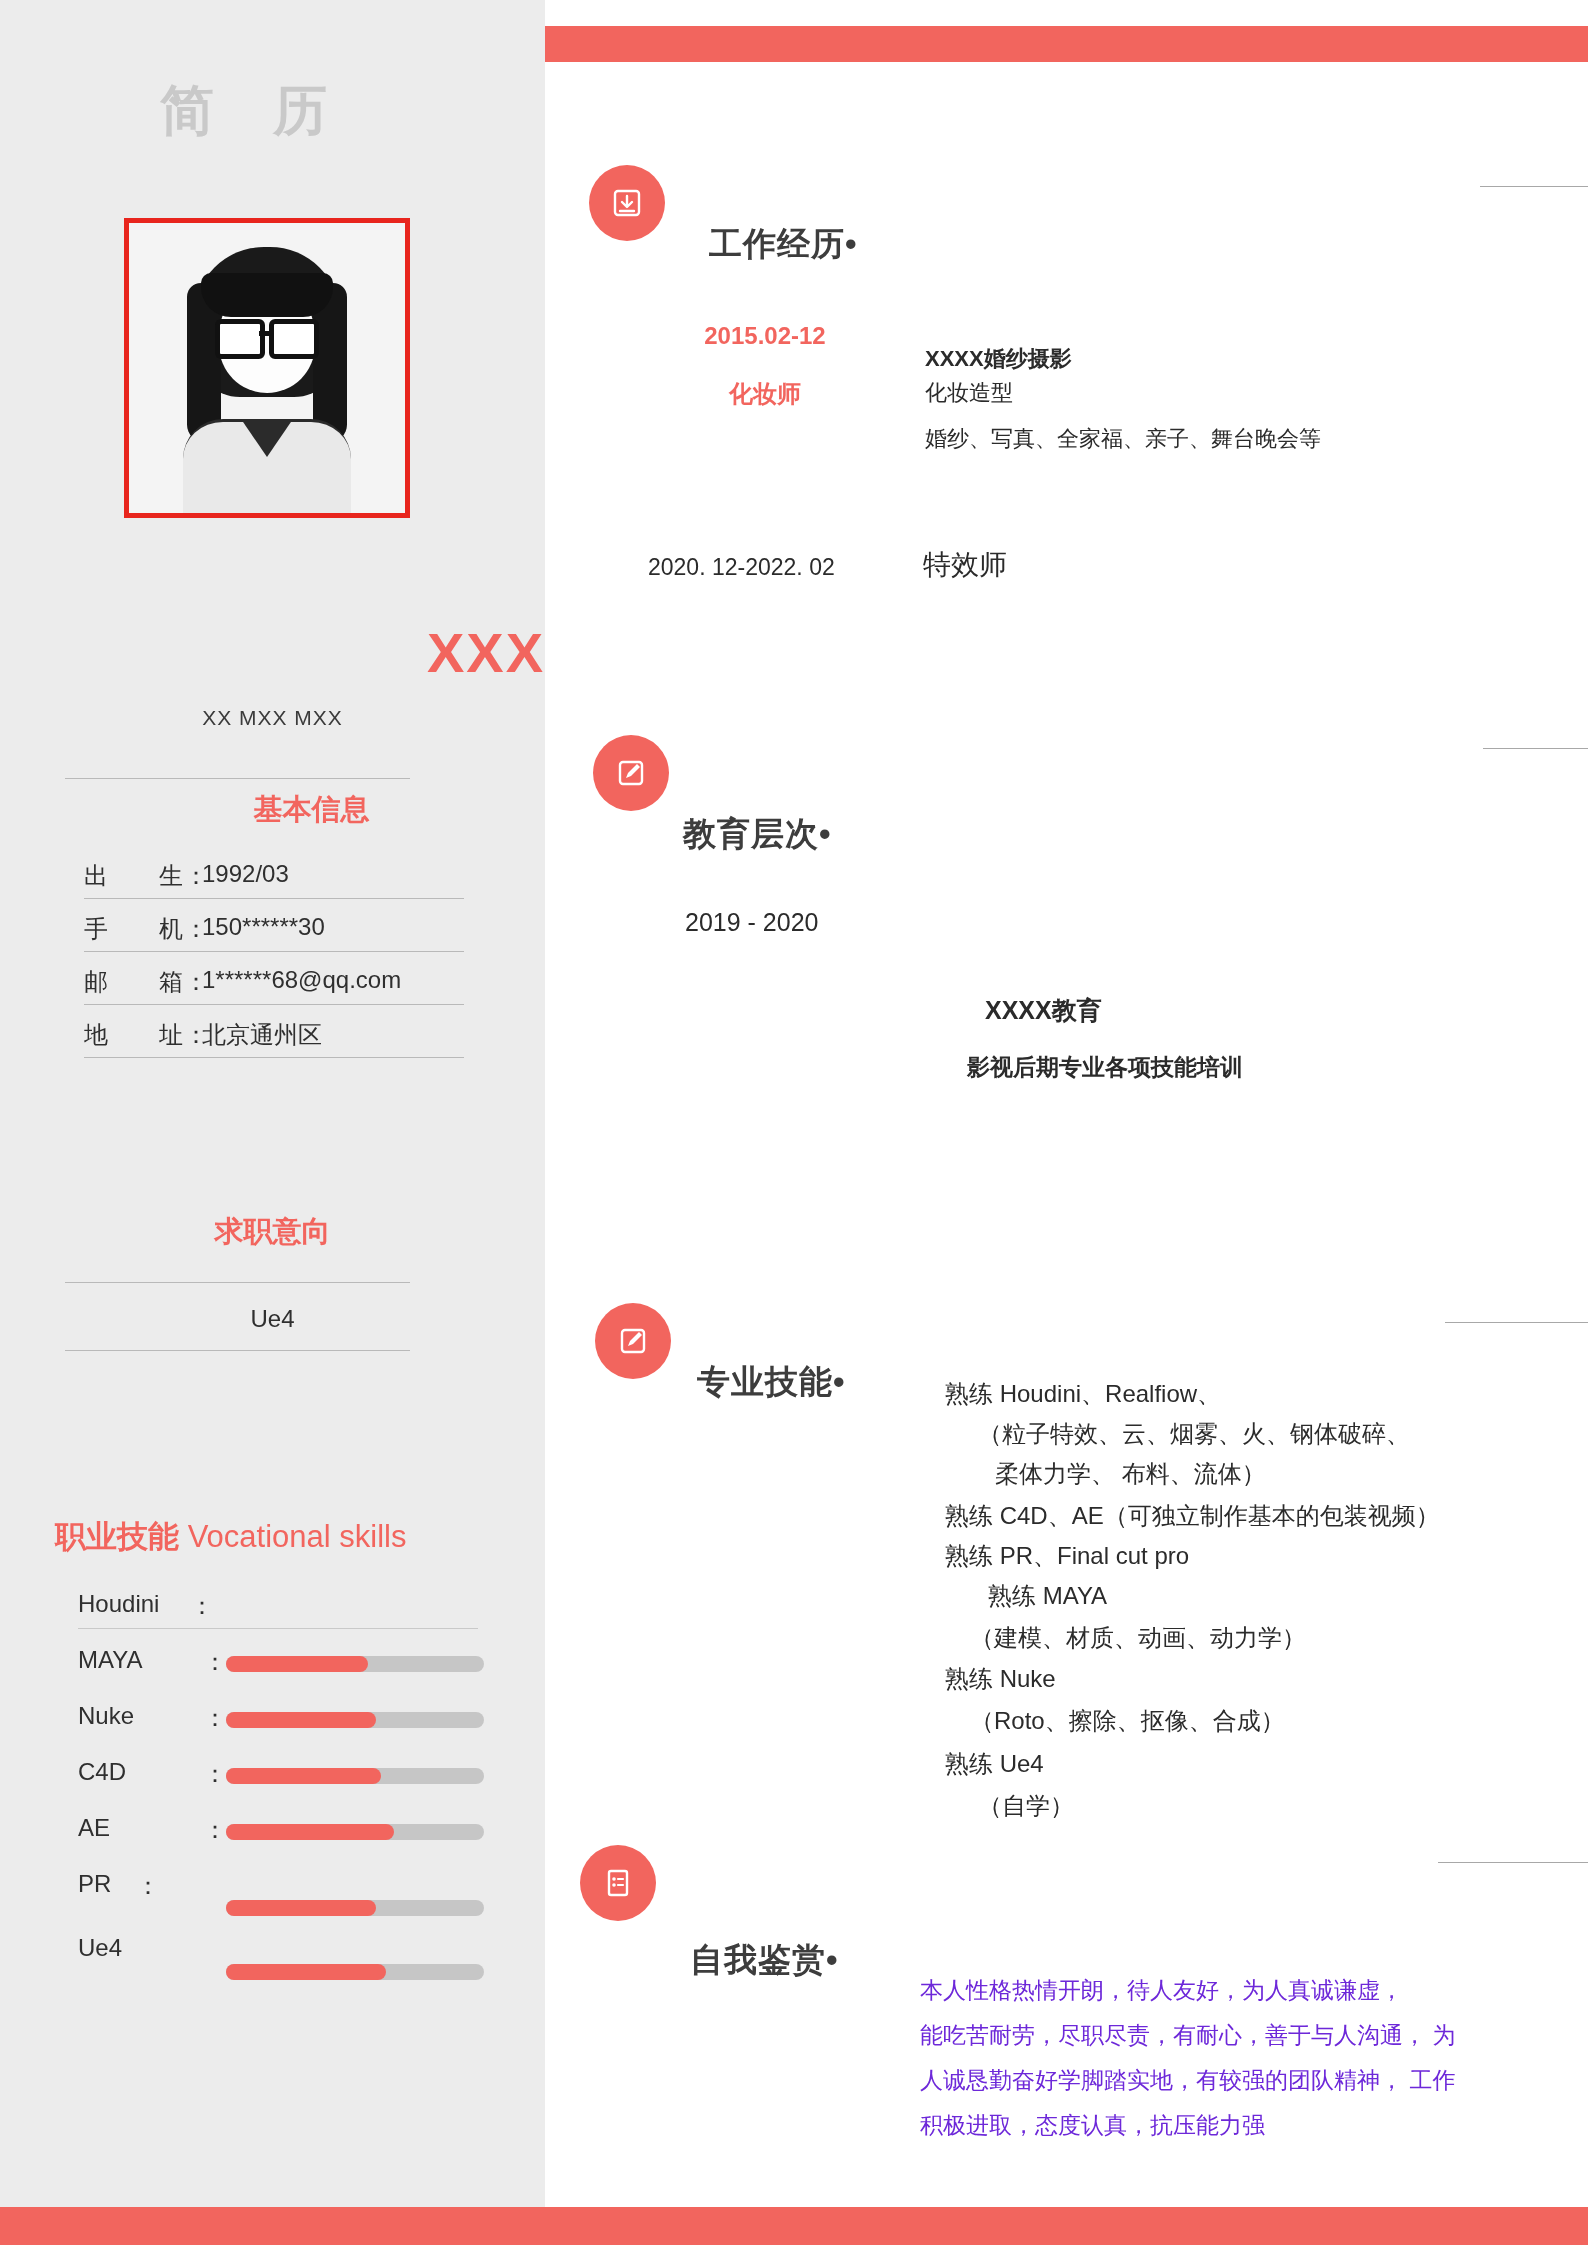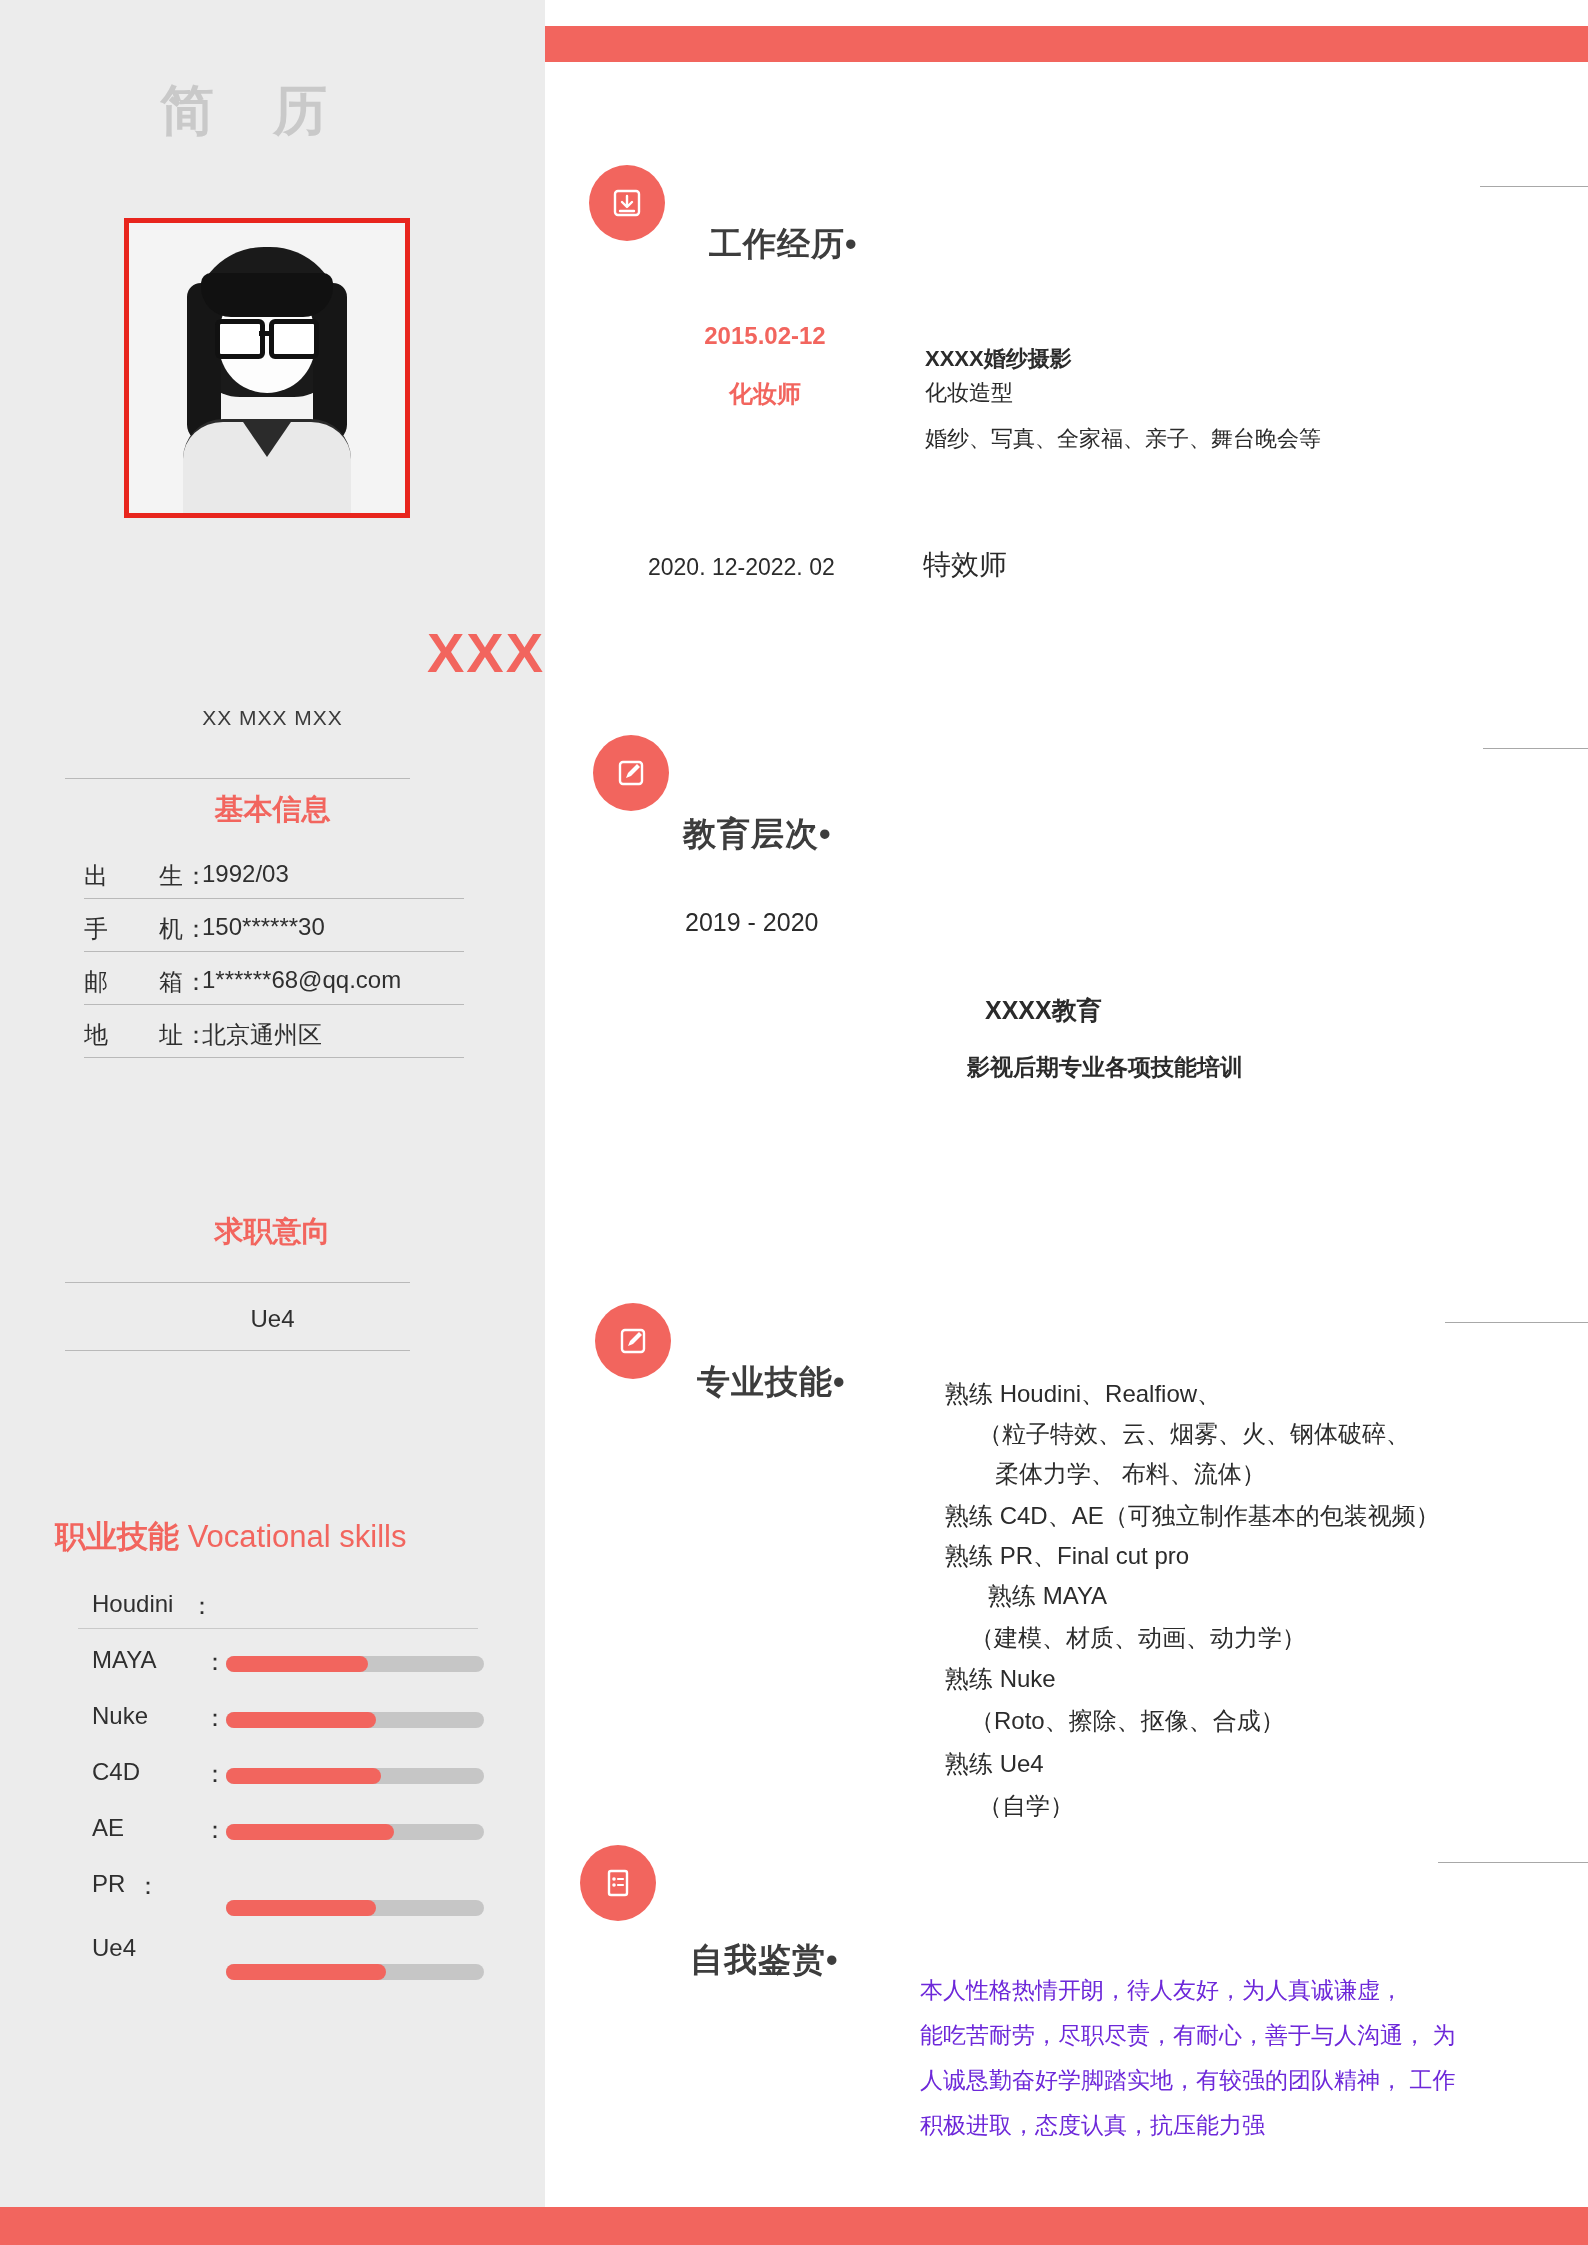--- a/index.html
+++ b/index.html
@@ -75,21 +75,21 @@
   .intent-line{position:absolute;left:65px;top:1350px;width:345px;height:1px;background:#b9b9b9;}
 
   .voc-title{
     position:absolute;left:55px;top:1516px;font-size:31px;color:#f2655e;
   }
   .voc-title .cn{font-weight:bold;}
   .voc-title .en{font-weight:normal;}
 
   .skills{position:absolute;left:78px;top:1584px;width:400px;}
   .skill-row{position:relative;height:56px;}
-  .skill-name{position:absolute;left:0;top:6px;font-size:24px;color:#2f2f2f;white-space:nowrap;margin-left:14px;}
+  .skill-name{position:absolute;left:0;top:6px;font-size:24px;color:#2f2f2f;white-space:nowrap;}
   .skill-colon{position:absolute;left:125px;top:6px;font-size:24px;color:#2f2f2f;}
   .bar-bg{position:absolute;left:148px;top:16px;width:258px;height:16px;background:#c6c6c6;border-radius:8px;}
   .bar-fg{position:absolute;left:0;top:0;height:16px;background:#f2655e;border-radius:8px;}
   .skill-sep{position:absolute;left:0;right:0;top:44px;height:1px;background:#c9c9c9;}
 
   
   .right{position:absolute;left:545px;top:0;width:1043px;height:1822px;}
   .circ{
     position:absolute;width:76px;height:76px;border-radius:50%;
     background:#f2655e;color:#fff;display:flex;align-items:center;justify-content:center;
@@ -133,21 +133,21 @@
         </div>
         <div class="body-sh"></div>
         <div class="collar"></div>
       </div>
     </div>
 
     <div class="name">XXX</div>
     <div class="name-sub">XX MXX MXX</div>
 
     <div class="rule" style="left:65px;top:778px;width:345px;"></div>
-    <div class="sec-title" style="top:790px;">基本信息</div>
+    <div class="sec-title" style="top:790px;margin-left:39px;">基本信息</div>
 
     <div class="info-list">
       <div class="info-row">
         <span class="info-label">出　　生：</span>
         <span class="info-value">1992/03</span>
         <span class="info-underline"></span>
       </div>
       <div class="info-row">
         <span class="info-label">手　　机：</span>
         <span class="info-value">150******30</span>

